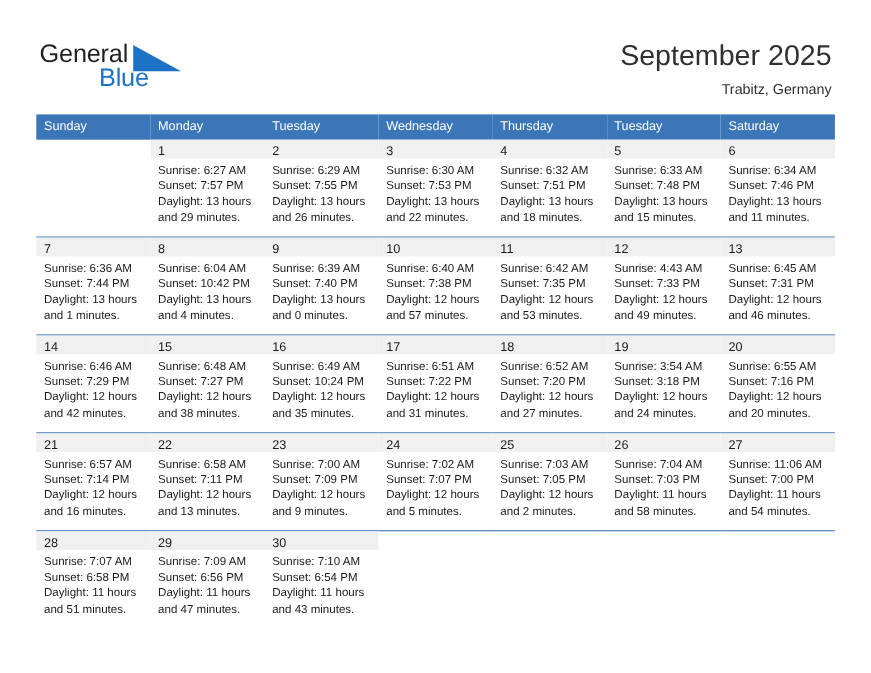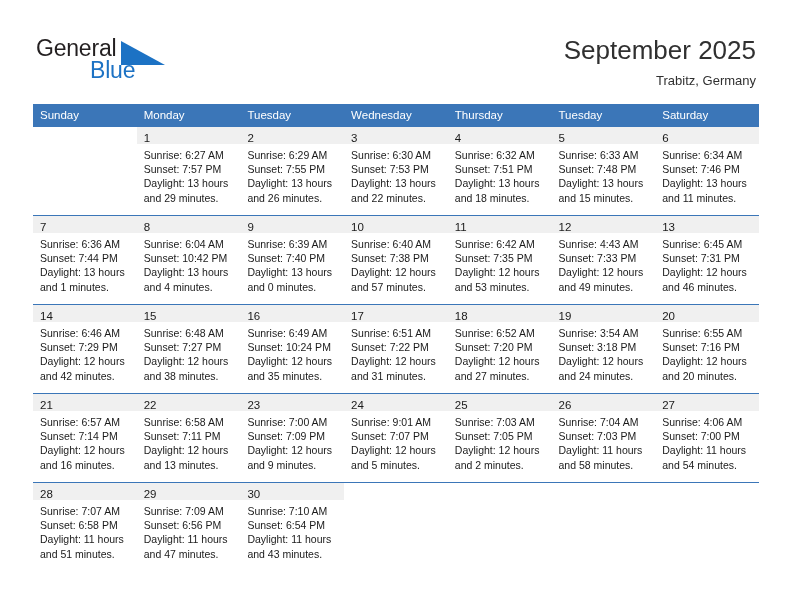--- a/index.html
+++ b/index.html
@@ -442,21 +442,21 @@
                 <div class="cell-line">Sunset: 7:09 PM</div>
                 <div class="cell-line">Daylight: 12 hours</div>
                 <div class="cell-line">and 9 minutes.</div>
               </div>
             </div>
           </td>
           <td>
             <div class="cell">
               <div class="daynum-band"><span class="daynum">24</span></div>
               <div class="cell-body">
-                <div class="cell-line">Sunrise: 9:01 AM</div>
+                <div class="cell-line">Sunrise: 7:02 AM</div>
                 <div class="cell-line">Sunset: 7:07 PM</div>
                 <div class="cell-line">Daylight: 12 hours</div>
                 <div class="cell-line">and 5 minutes.</div>
               </div>
             </div>
           </td>
           <td>
             <div class="cell">
               <div class="daynum-band"><span class="daynum">25</span></div>
               <div class="cell-body">
@@ -475,21 +475,21 @@
                 <div class="cell-line">Sunset: 7:03 PM</div>
                 <div class="cell-line">Daylight: 11 hours</div>
                 <div class="cell-line">and 58 minutes.</div>
               </div>
             </div>
           </td>
           <td>
             <div class="cell">
               <div class="daynum-band"><span class="daynum">27</span></div>
               <div class="cell-body">
-                <div class="cell-line">Sunrise: 4:06 AM</div>
+                <div class="cell-line">Sunrise: 11:06 AM</div>
                 <div class="cell-line">Sunset: 7:00 PM</div>
                 <div class="cell-line">Daylight: 11 hours</div>
                 <div class="cell-line">and 54 minutes.</div>
               </div>
             </div>
           </td>
         </tr>
         <tr class="week-row">
           <td>
             <div class="cell">

